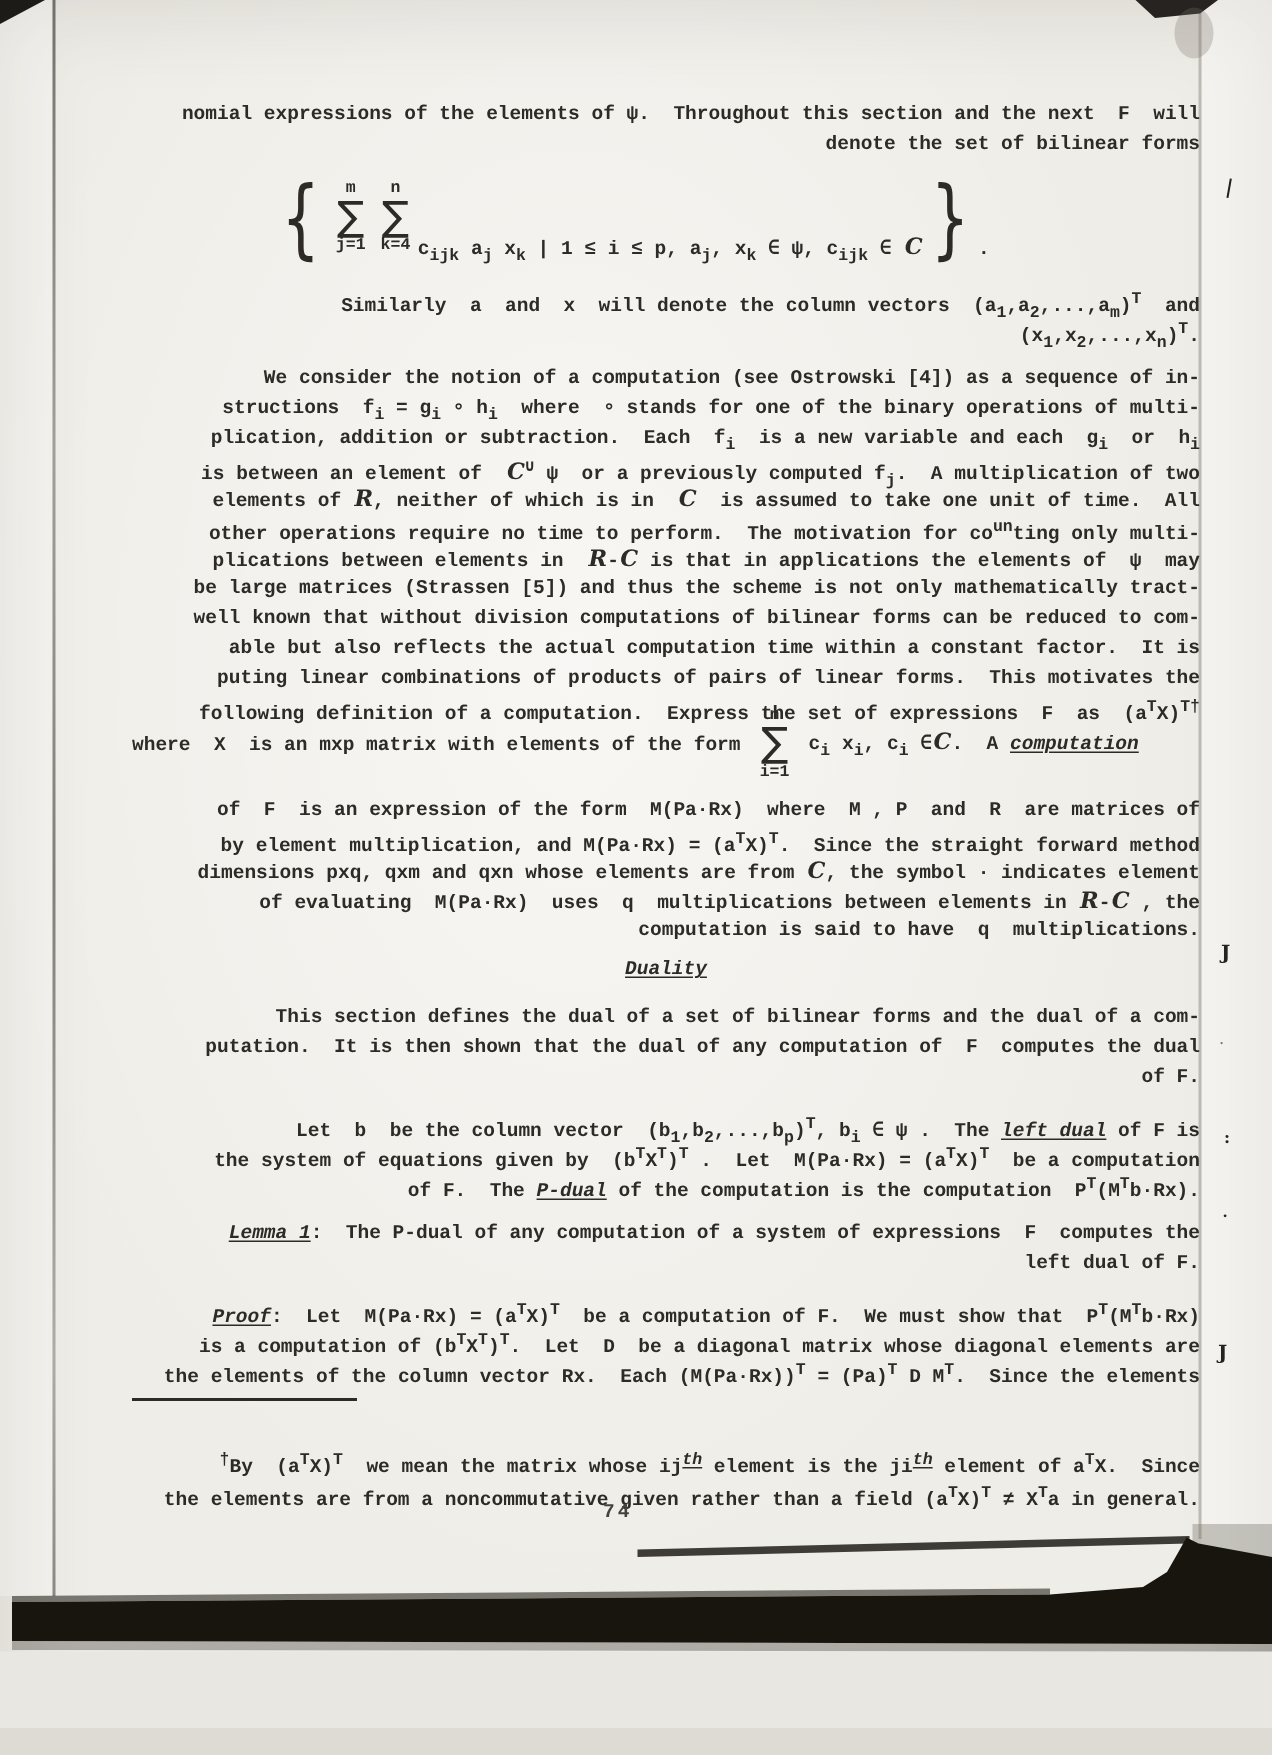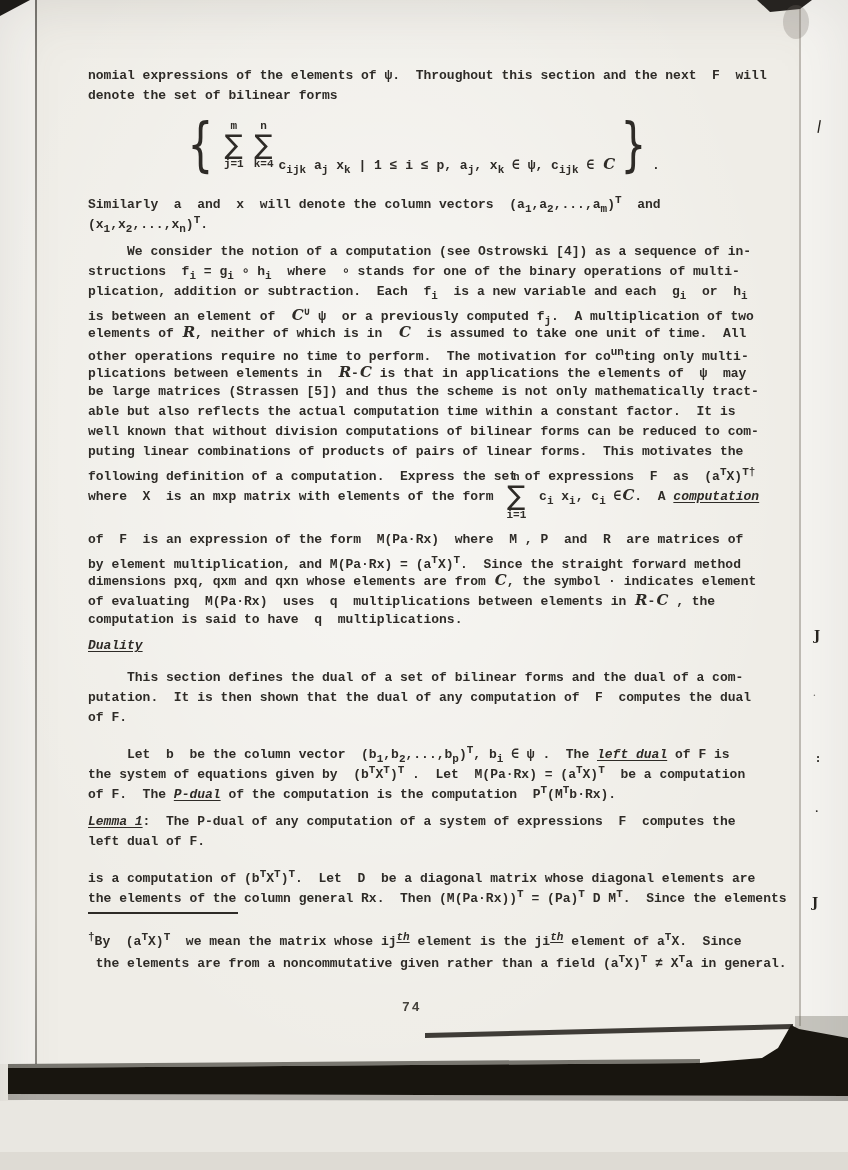--- a/index.html
+++ b/index.html
@@ -20,43 +20,43 @@
   .right-strip{position:absolute;left:801px;top:0;width:47px;height:1058px;
     background:rgba(255,255,255,.38);}
   .edge-line-right{position:absolute;left:799px;top:6px;width:2px;height:1020px;
     background:rgba(132,127,117,.45);}
   .ink{position:absolute;color:#26231e;font-family:"DejaVu Serif",serif;font-weight:bold;}
   .band-svg{position:absolute;left:0;top:0;}
   .corner-svg{position:absolute;left:0;top:0;}
   
   .text-block{position:absolute;left:88px;top:66px;width:712px;color:#2e2b27;
     font-weight:bold;font-size:13px;}
-  .line{height:20px;line-height:20px;white-space:pre;}
+  .line{height:20px;line-height:20px;white-space:pre;text-align:right;}
   .block{margin-top:12px;}
   .block:first-child{margin-top:0;}
   .sub{font-size:11px;vertical-align:-4px;}
   .sup{font-size:11px;vertical-align:5px;}
   .u{text-decoration:underline;text-underline-offset:2px;font-style:italic;}
   .scr{font-family:"DejaVu Serif",serif;font-style:italic;font-weight:bold;
     font-size:15px;letter-spacing:-1px;padding:0 1px;}
   .sumstack{display:inline-flex;flex-direction:column;align-items:center;
     margin:0 5px;vertical-align:middle;}
   .slbl{font-size:11px;line-height:12px;font-weight:bold;}
   .sigma{font-family:"DejaVu Sans",sans-serif;font-size:27px;line-height:26px;font-weight:normal;}
   .formula{display:flex;align-items:center;height:66px;margin-top:6px;padding-left:94px;}
   .fbody{white-space:pre;margin-top:41px;}
   .brace{font-family:"DejaVu Sans",sans-serif;font-weight:normal;font-size:58px;
     line-height:58px;transform:scaleX(.7);}
   .bclose{display:inline-flex;align-items:flex-end;height:58px;}
   .bdot{font-size:13px;line-height:16px;}
   .sumline{display:flex;align-items:center;height:44px;margin-top:-8px;}
   .sumline span{white-space:pre;}
-  .heading{text-align:left;height:20px;line-height:20px;margin-top:6px;}
+  .heading{text-align:center;height:20px;line-height:20px;margin-top:6px;}
   .frule{width:150px;border-top:2px solid #2e2b27;margin-top:8px;}
-  .fnblock{margin-top:12px;}
+  .fnblock{margin-top:29px;}
   .fnblock .line{height:22px;line-height:22px;}
   .page-num{position:absolute;left:402px;top:1000px;font:bold 13px "Liberation Mono",monospace;
     color:#45423c;letter-spacing:2px;}
 </style>
 </head>
 <body>
 
 <div class="screen">
 
   <div class="left-margin-light"></div>
@@ -99,22 +99,22 @@
       </div>
       <div class="block">
         <div class="line"><span>     We consider the notion of a computation (see Ostrowski [4]) as a sequence of in-</span></div>
         <div class="line"><span>structions  f</span><span class="sub">i</span><span> = g</span><span class="sub">i</span><span> ∘ h</span><span class="sub">i</span><span>  where  ∘ stands for one of the binary operations of multi-</span></div>
         <div class="line"><span>plication, addition or subtraction.  Each  f</span><span class="sub">i</span><span>  is a new variable and each  g</span><span class="sub">i</span><span>  or  h</span><span class="sub">i</span></div>
         <div class="line"><span>is between an element of  </span><span class="scr">C</span><span class="sup">∪</span><span> ψ  or a previously computed f</span><span class="sub">j</span><span>.  A multiplication of two</span></div>
         <div class="line"><span>elements of </span><span class="scr">R</span><span>, neither of which is in  </span><span class="scr">C</span><span>  is assumed to take one unit of time.  All</span></div>
         <div class="line"><span>other operations require no time to perform.  The motivation for co</span><span class="sup">un</span><span>ting only multi-</span></div>
         <div class="line"><span>plications between elements in  </span><span class="scr">R</span><span>-</span><span class="scr">C</span><span> is that in applications the elements of  ψ  may</span></div>
         <div class="line"><span>be large matrices (Strassen [5]) and thus the scheme is not only mathematically tract-</span></div>
+        <div class="line"><span>well known that without division computations of bilinear forms can be reduced to com-</span></div>
         <div class="line"><span>able but also reflects the actual computation time within a constant factor.  It is</span></div>
-        <div class="line"><span>well known that without division computations of bilinear forms can be reduced to com-</span></div>
         <div class="line"><span>puting linear combinations of products of pairs of linear forms.  This motivates the</span></div>
         <div class="line"><span>following definition of a computation.  Express the set of expressions  F  as  (a</span><span class="sup">T</span><span>X)</span><span class="sup">T†</span></div>
       </div>
       <div class="sumline">
         <span><span>where  X  is an mxp matrix with elements of the form </span></span>
         <span class="sumstack"><span class="slbl">n</span><span class="sigma">∑</span><span class="slbl">i=1</span></span>
         <span><span> c</span><span class="sub">i</span><span> x</span><span class="sub">i</span><span>, c</span><span class="sub">i</span><span> ∈</span><span class="scr">C</span><span>.  A </span><span class="u">computation</span></span>
       </div>
       <div class="block">
         <div class="line"><span>of  F  is an expression of the form  M(Pa·Rx)  where  M , P  and  R  are matrices of</span></div>
@@ -132,22 +132,23 @@
       <div class="block">
         <div class="line"><span>     Let  b  be the column vector  (b</span><span class="sub">1</span><span>,b</span><span class="sub">2</span><span>,...,b</span><span class="sub">p</span><span>)</span><span class="sup">T</span><span>, b</span><span class="sub">i</span><span> ∈ ψ .  The </span><span class="u">left dual</span><span> of F is</span></div>
         <div class="line"><span>the system of equations given by  (b</span><span class="sup">T</span><span>X</span><span class="sup">T</span><span>)</span><span class="sup">T</span><span> .  Let  M(Pa·Rx) = (a</span><span class="sup">T</span><span>X)</span><span class="sup">T</span><span>  be a computation</span></div>
         <div class="line"><span>of F.  The </span><span class="u">P-dual</span><span> of the computation is the computation  P</span><span class="sup">T</span><span>(M</span><span class="sup">T</span><span>b·Rx).</span></div>
       </div>
       <div class="block">
         <div class="line"><span class="u">Lemma 1</span><span>:  The P-dual of any computation of a system of expressions  F  computes the</span></div>
         <div class="line"><span>left dual of F.</span></div>
       </div>
       <div class="block">
+        <div class="line"><span class="u">Proof</span><span>:  Let  M(Pa·Rx) = (a</span><span class="sup">T</span><span>X)</span><span class="sup">T</span><span>  be a computation of F.  We must show that  P</span><span class="sup">T</span><span>(M</span><span class="sup">T</span><span>b·Rx)</span></div>
         <div class="line"><span>is a computation of (b</span><span class="sup">T</span><span>X</span><span class="sup">T</span><span>)</span><span class="sup">T</span><span>.  Let  D  be a diagonal matrix whose diagonal elements are</span></div>
-        <div class="line"><span>the elements of the column general Rx.  Then (M(Pa·Rx))</span><span class="sup">T</span><span> = (Pa)</span><span class="sup">T</span><span> D M</span><span class="sup">T</span><span>.  Since the elements</span></div>
+        <div class="line"><span>the elements of the column vector Rx.  Each (M(Pa·Rx))</span><span class="sup">T</span><span> = (Pa)</span><span class="sup">T</span><span> D M</span><span class="sup">T</span><span>.  Since the elements</span></div>
       </div>
       <div class="frule"></div>
       <div class="block fnblock">
         <div class="line"><span class="sup">†</span><span>By  (a</span><span class="sup">T</span><span>X)</span><span class="sup">T</span><span>  we mean the matrix whose ij</span><span class="sup u">th</span><span> element is the ji</span><span class="sup u">th</span><span> element of a</span><span class="sup">T</span><span>X.  Since</span></div>
         <div class="line"><span> the elements are from a noncommutative given rather than a field (a</span><span class="sup">T</span><span>X)</span><span class="sup">T</span><span> ≠ X</span><span class="sup">T</span><span>a in general.</span></div>
       </div>
     </div>
 
   <div class="page-num">74</div>
 

